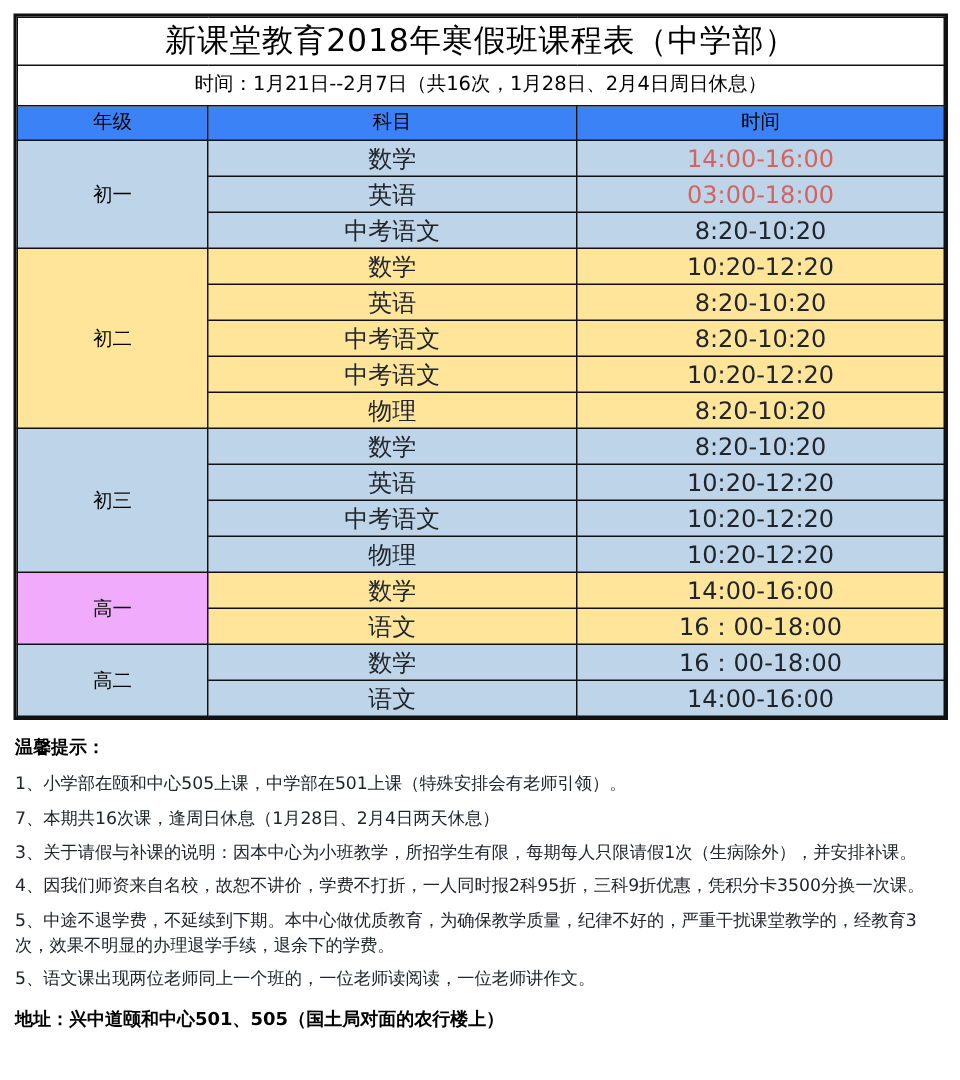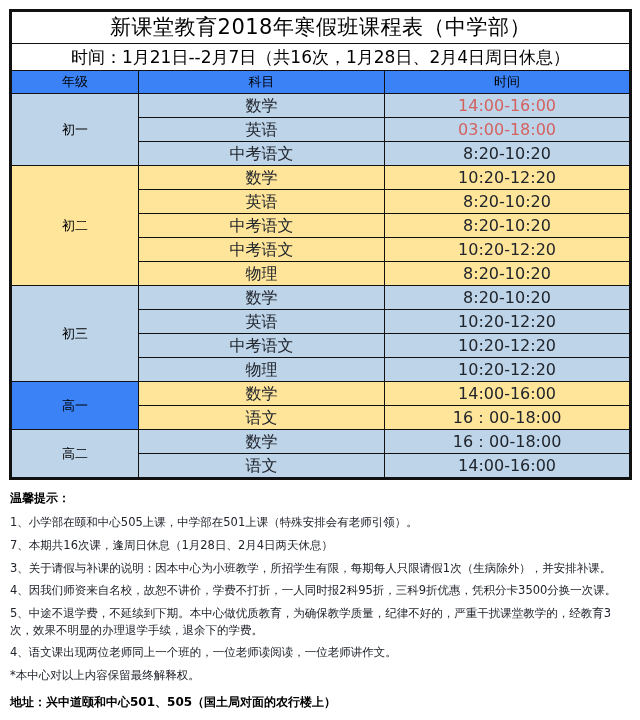--- a/index.html
+++ b/index.html
@@ -47,21 +47,21 @@
   .title-cell {
     font-size: 21px;
     font-weight: bold;
     letter-spacing: 0.5px;
     height: 31px;
     line-height: 31px;
     color: #000;
   }
 
   .subtitle-cell {
-    font-size: 17px;
+    font-size: 13px;
     font-weight: bold;
     height: 26px;
     line-height: 26px;
     color: #000;
   }
 
   .col-head {
     font-size: 13px;
     font-weight: bold;
     height: 22px;
@@ -189,21 +189,21 @@
           </tr>
           <tr>
             <td class="subject-cell" style="background: rgb(189, 212, 233);">中考语文</td>
             <td class="time-cell" style="background: rgb(189, 212, 233);">10:20-12:20</td>
           </tr>
           <tr>
             <td class="subject-cell" style="background: rgb(189, 212, 233);">物理</td>
             <td class="time-cell" style="background: rgb(189, 212, 233);">10:20-12:20</td>
           </tr>
           <tr>
-            <td class="grade-cell" rowspan="2" style="background: #3b82f6;">高一</td>
+            <td class="grade-cell" rowspan="2" style="background: #f0abfc;">高一</td>
             <td class="subject-cell" style="background: rgb(255, 229, 154);">数学</td>
             <td class="time-cell" style="background: rgb(255, 229, 154);">14:00-16:00</td>
           </tr>
           <tr>
             <td class="subject-cell" style="background: rgb(255, 229, 154);">语文</td>
             <td class="time-cell" style="background: rgb(255, 229, 154);">16：00-18:00</td>
           </tr>
           <tr>
             <td class="grade-cell" rowspan="2" style="background: rgb(189, 212, 233);">高二</td>
             <td class="subject-cell" style="background: rgb(189, 212, 233);">数学</td>
@@ -218,22 +218,21 @@
   </div>
 
   <div class="notes">
     <div class="notes-title">温馨提示：</div>
     <div id="notes-list">
         <div class="note">1、小学部在颐和中心505上课，中学部在501上课（特殊安排会有老师引领）。</div>
         <div class="note">7、本期共16次课，逢周日休息（1月28日、2月4日两天休息）</div>
         <div class="note">3、关于请假与补课的说明：因本中心为小班教学，所招学生有限，每期每人只限请假1次（生病除外），并安排补课。</div>
         <div class="note">4、因我们师资来自名校，故恕不讲价，学费不打折，一人同时报2科95折，三科9折优惠，凭积分卡3500分换一次课。</div>
         <div class="note">5、中途不退学费，不延续到下期。本中心做优质教育，为确保教学质量，纪律不好的，严重干扰课堂教学的，经教育3次，效果不明显的办理退学手续，退余下的学费。</div>
-        <div class="note">4、语文课出现两位老师同上一个班的，一位老师读阅读，一位老师讲作文。</div>
-        <div class="note">*本中心对以上内容保留最终解释权。</div>
+        <div class="note">5、语文课出现两位老师同上一个班的，一位老师读阅读，一位老师讲作文。</div>
       </div>
   </div>
 
   <div class="footer-block">
     <div class="footer-line">地址：兴中道颐和中心501、505（国土局对面的农行楼上）</div>
 
   </div>
 
 </div>
 

